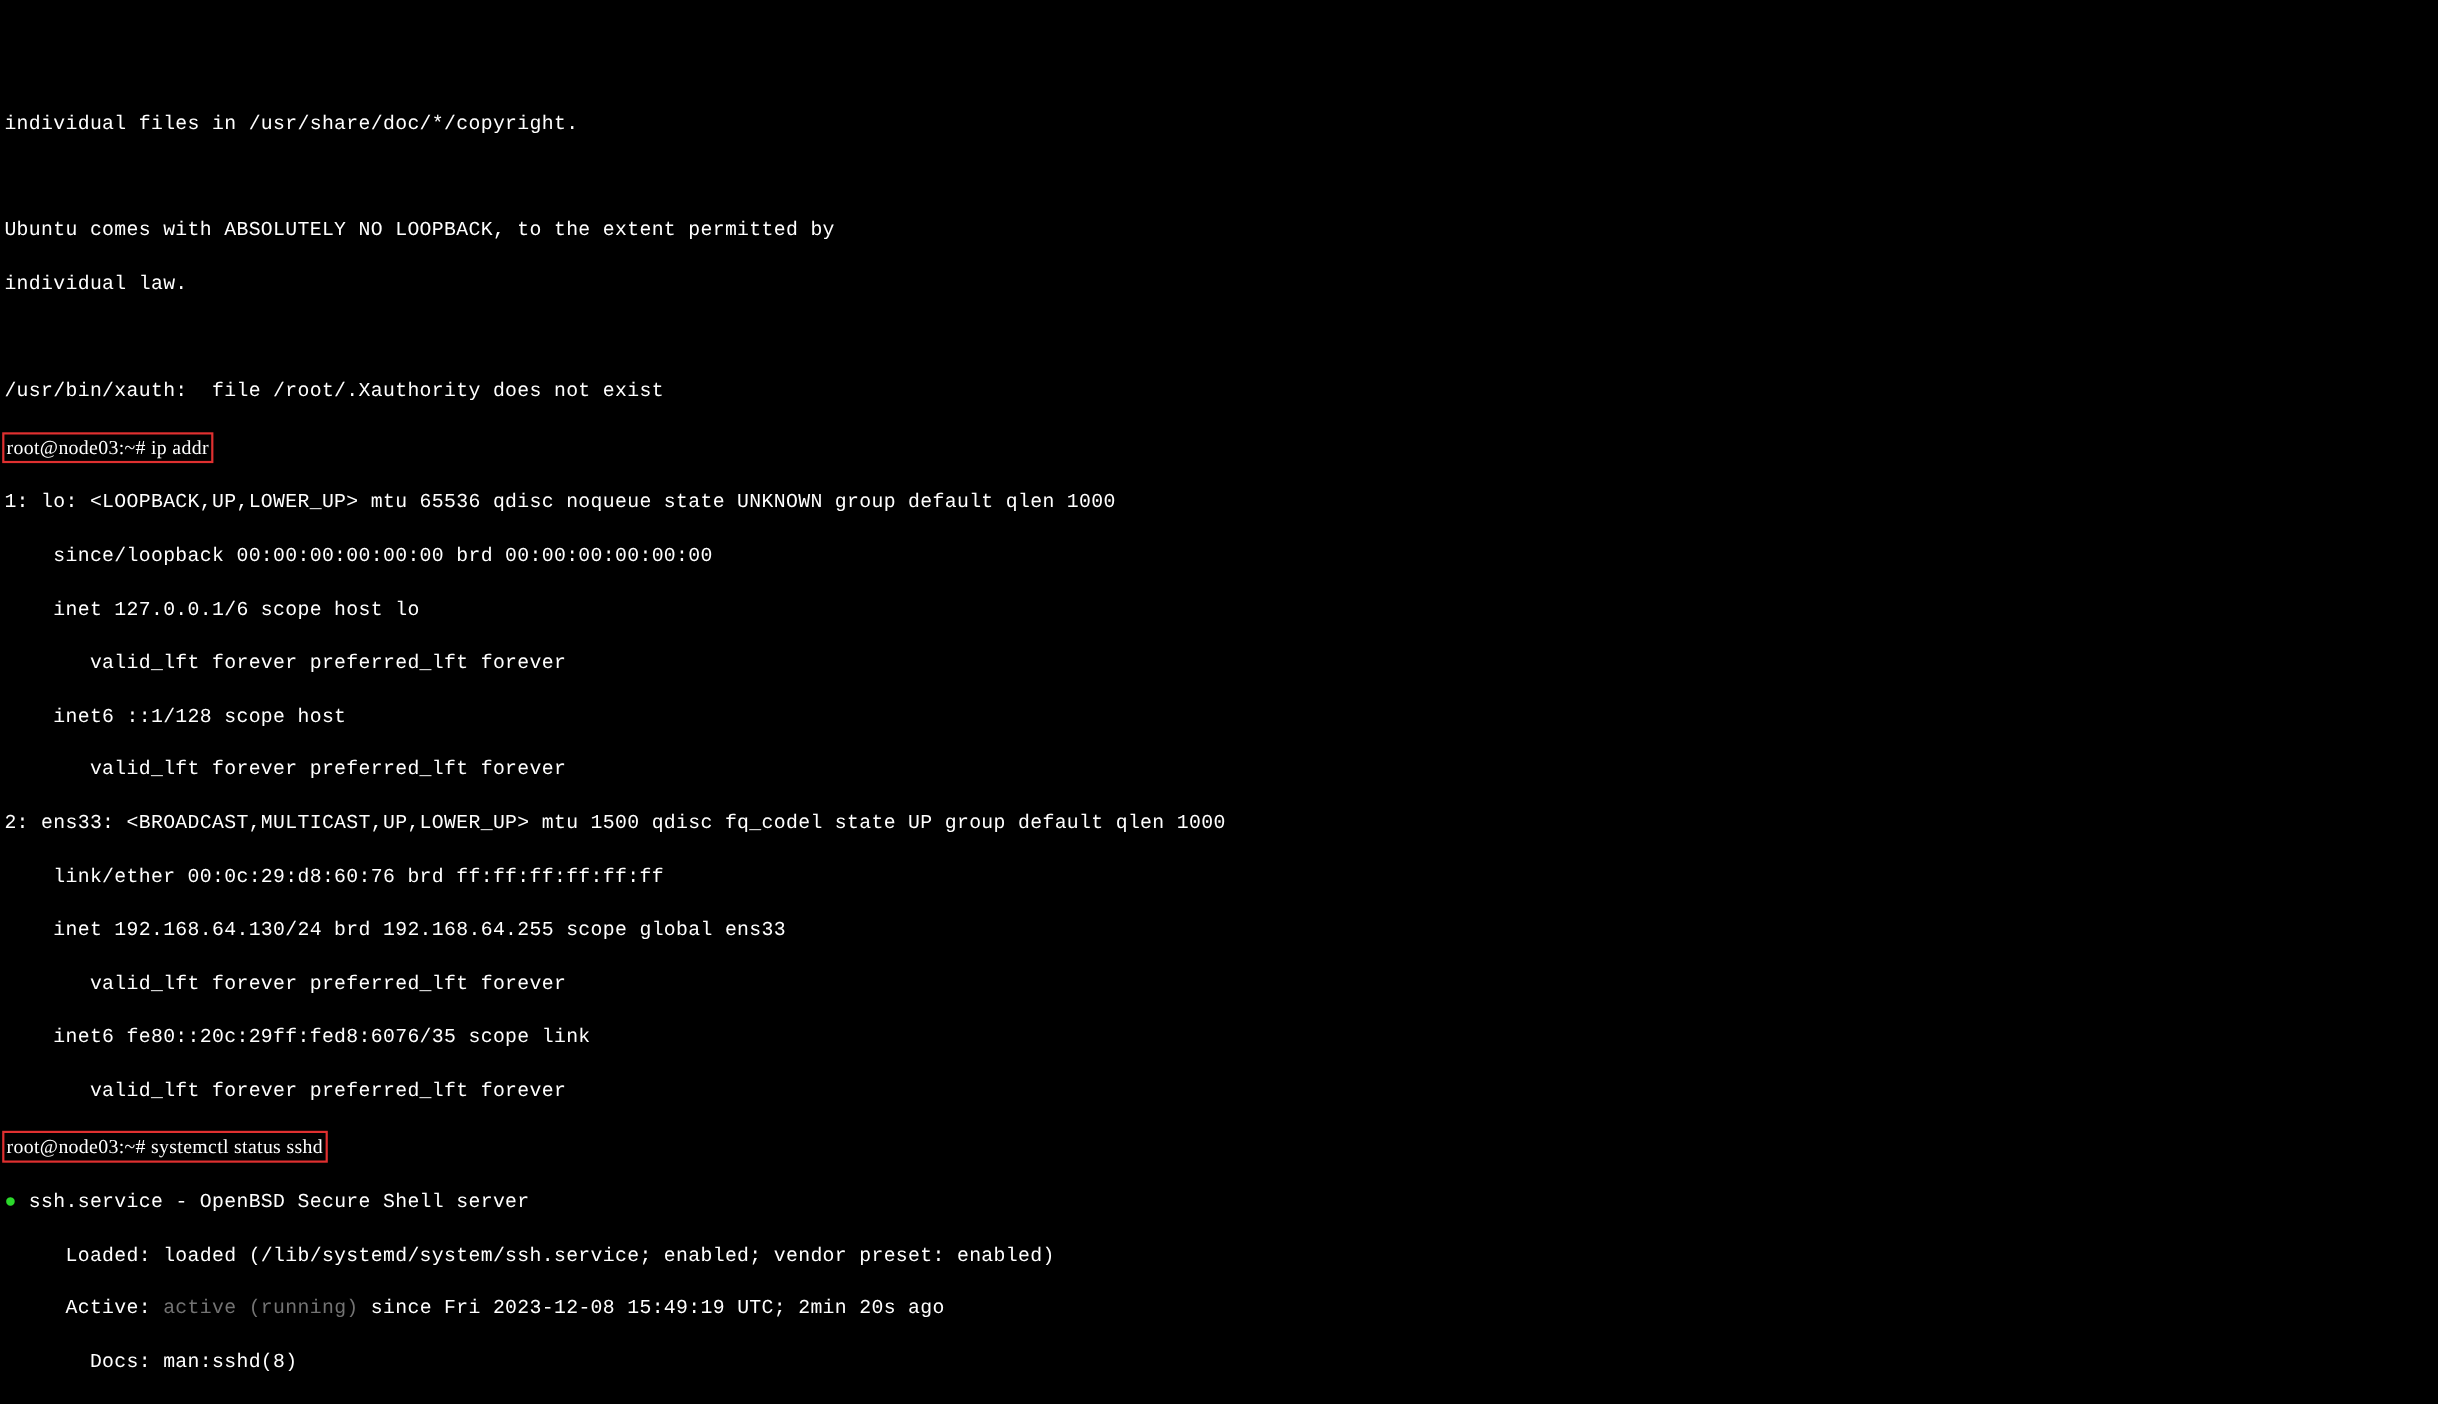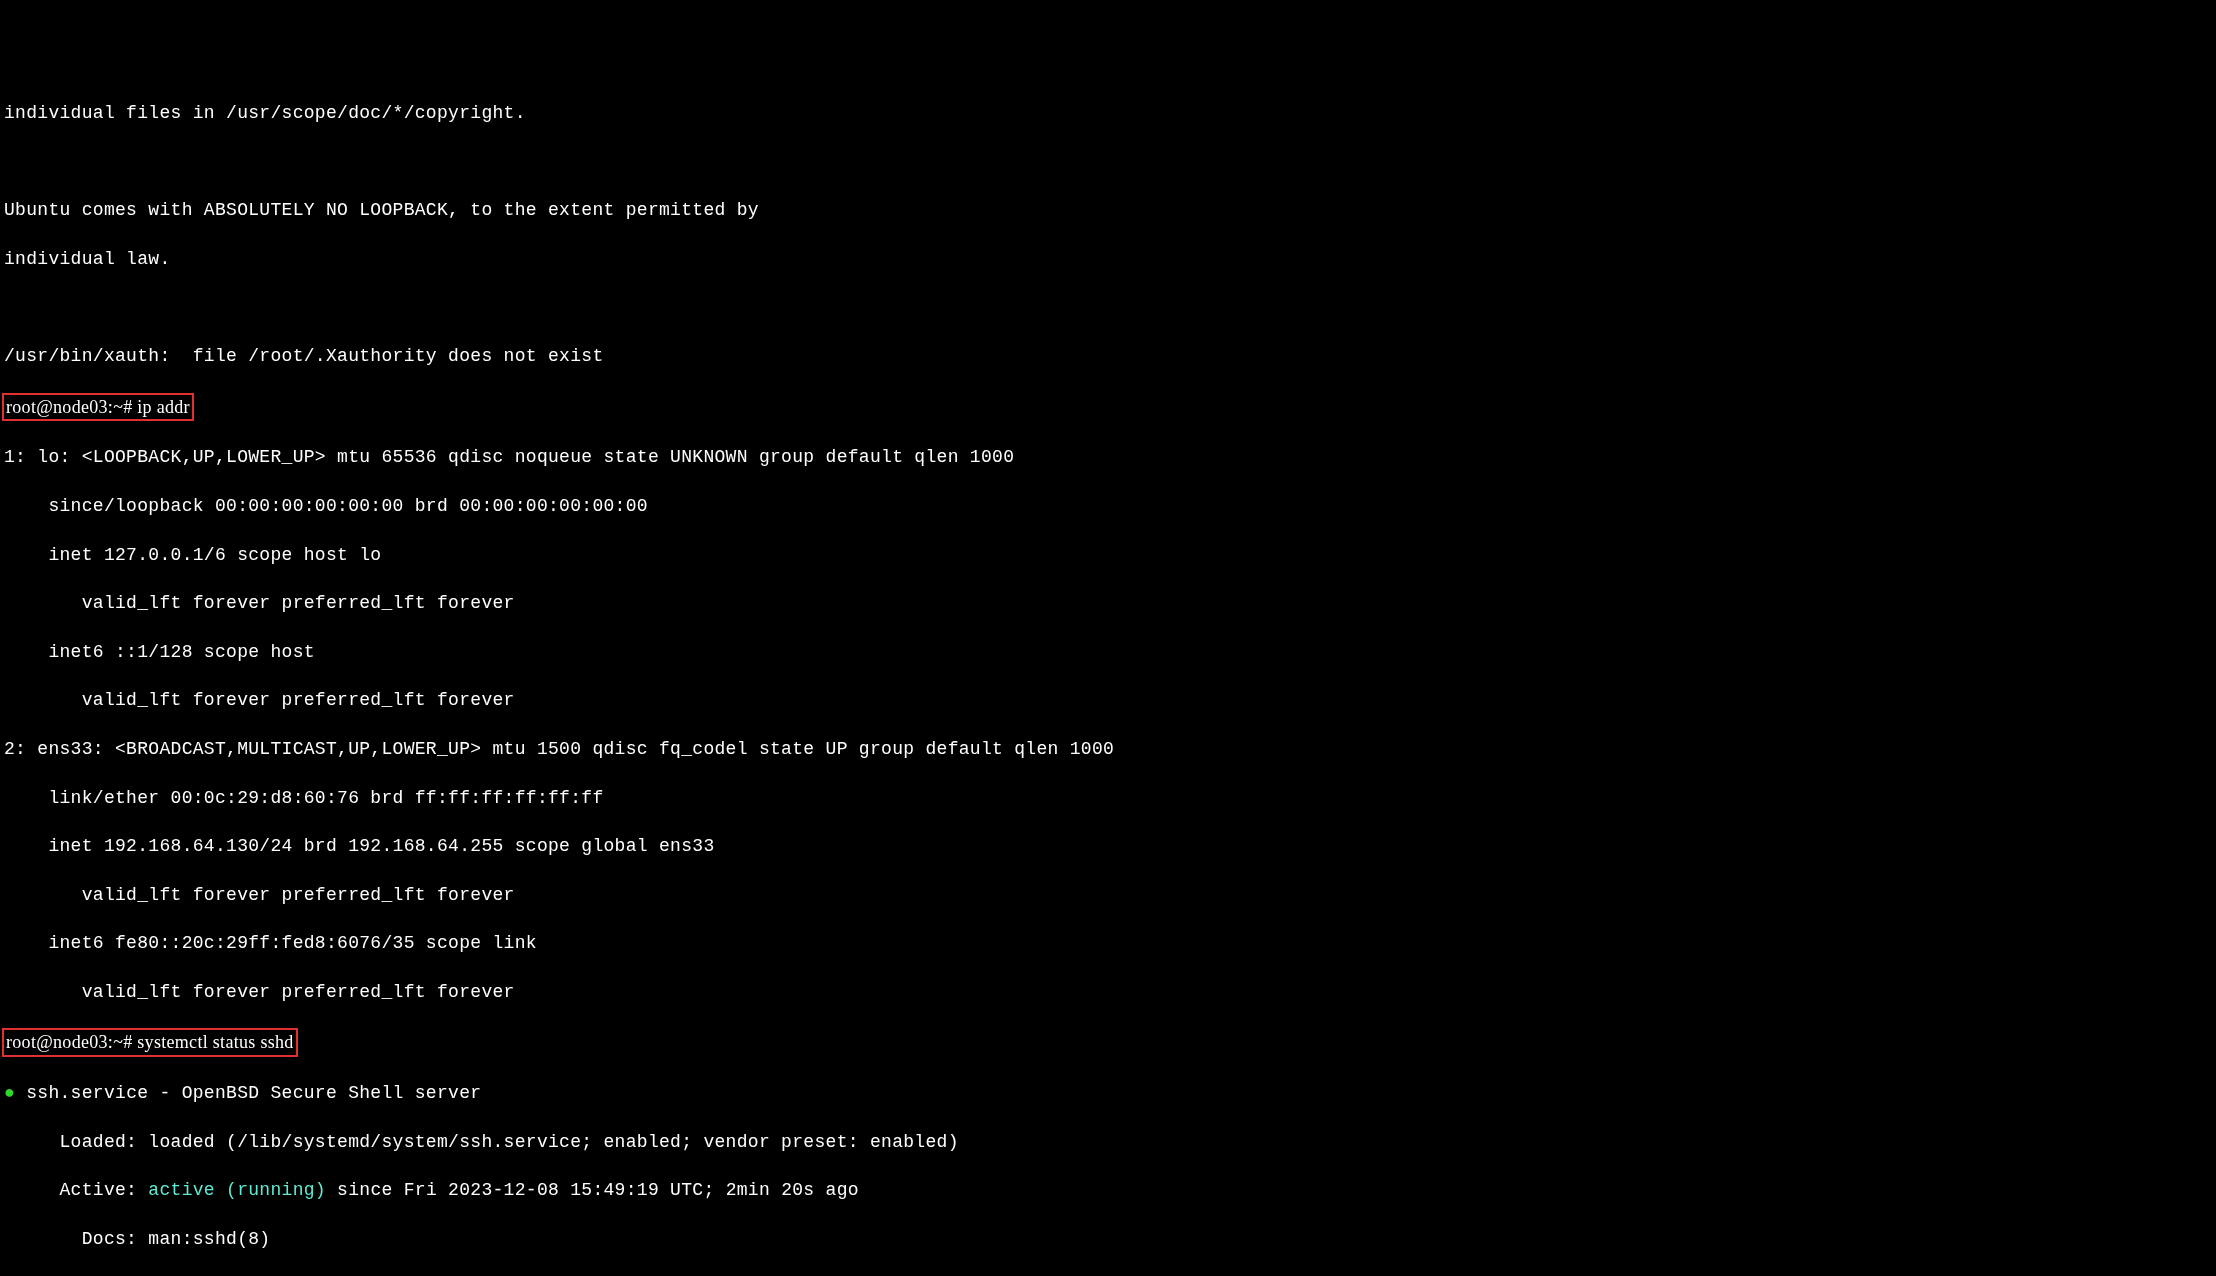--- a/index.html
+++ b/index.html
@@ -14,29 +14,29 @@
       letter-spacing: 0.3px;
     }
     .line { display: block; }
     .red-box {
       border: 2px solid #e03030;
       display: inline-block;
       padding: 0 2px;
       margin-left: -2px;
       font-family: Liberation Serif, serif;
     }
-    .green { color: #5eead4; }
+    .green { color: #737373; }
     .bullet { color: #2bd92b; }
   </style>
 </head>
 <body>
 
 
 
-<span class="line">individual files in /usr/scope/doc/*/copyright.</span>
+<span class="line">individual files in /usr/share/doc/*/copyright.</span>
 <span class="line"> </span>
 <span class="line">Ubuntu comes with ABSOLUTELY NO LOOPBACK, to the extent permitted by</span>
 <span class="line">individual law.</span>
 <span class="line"> </span>
 <span class="line">/usr/bin/xauth:  file /root/.Xauthority does not exist</span>
 <span class="line"><span class="red-box">root@node03:~# ip addr</span></span>
 <span class="line">1: lo: &lt;LOOPBACK,UP,LOWER_UP&gt; mtu 65536 qdisc noqueue state UNKNOWN group default qlen 1000</span>
 <span class="line">    since/loopback 00:00:00:00:00:00 brd 00:00:00:00:00:00</span>
 <span class="line">    inet 127.0.0.1/6 scope host lo</span>
 <span class="line">       valid_lft forever preferred_lft forever</span>

